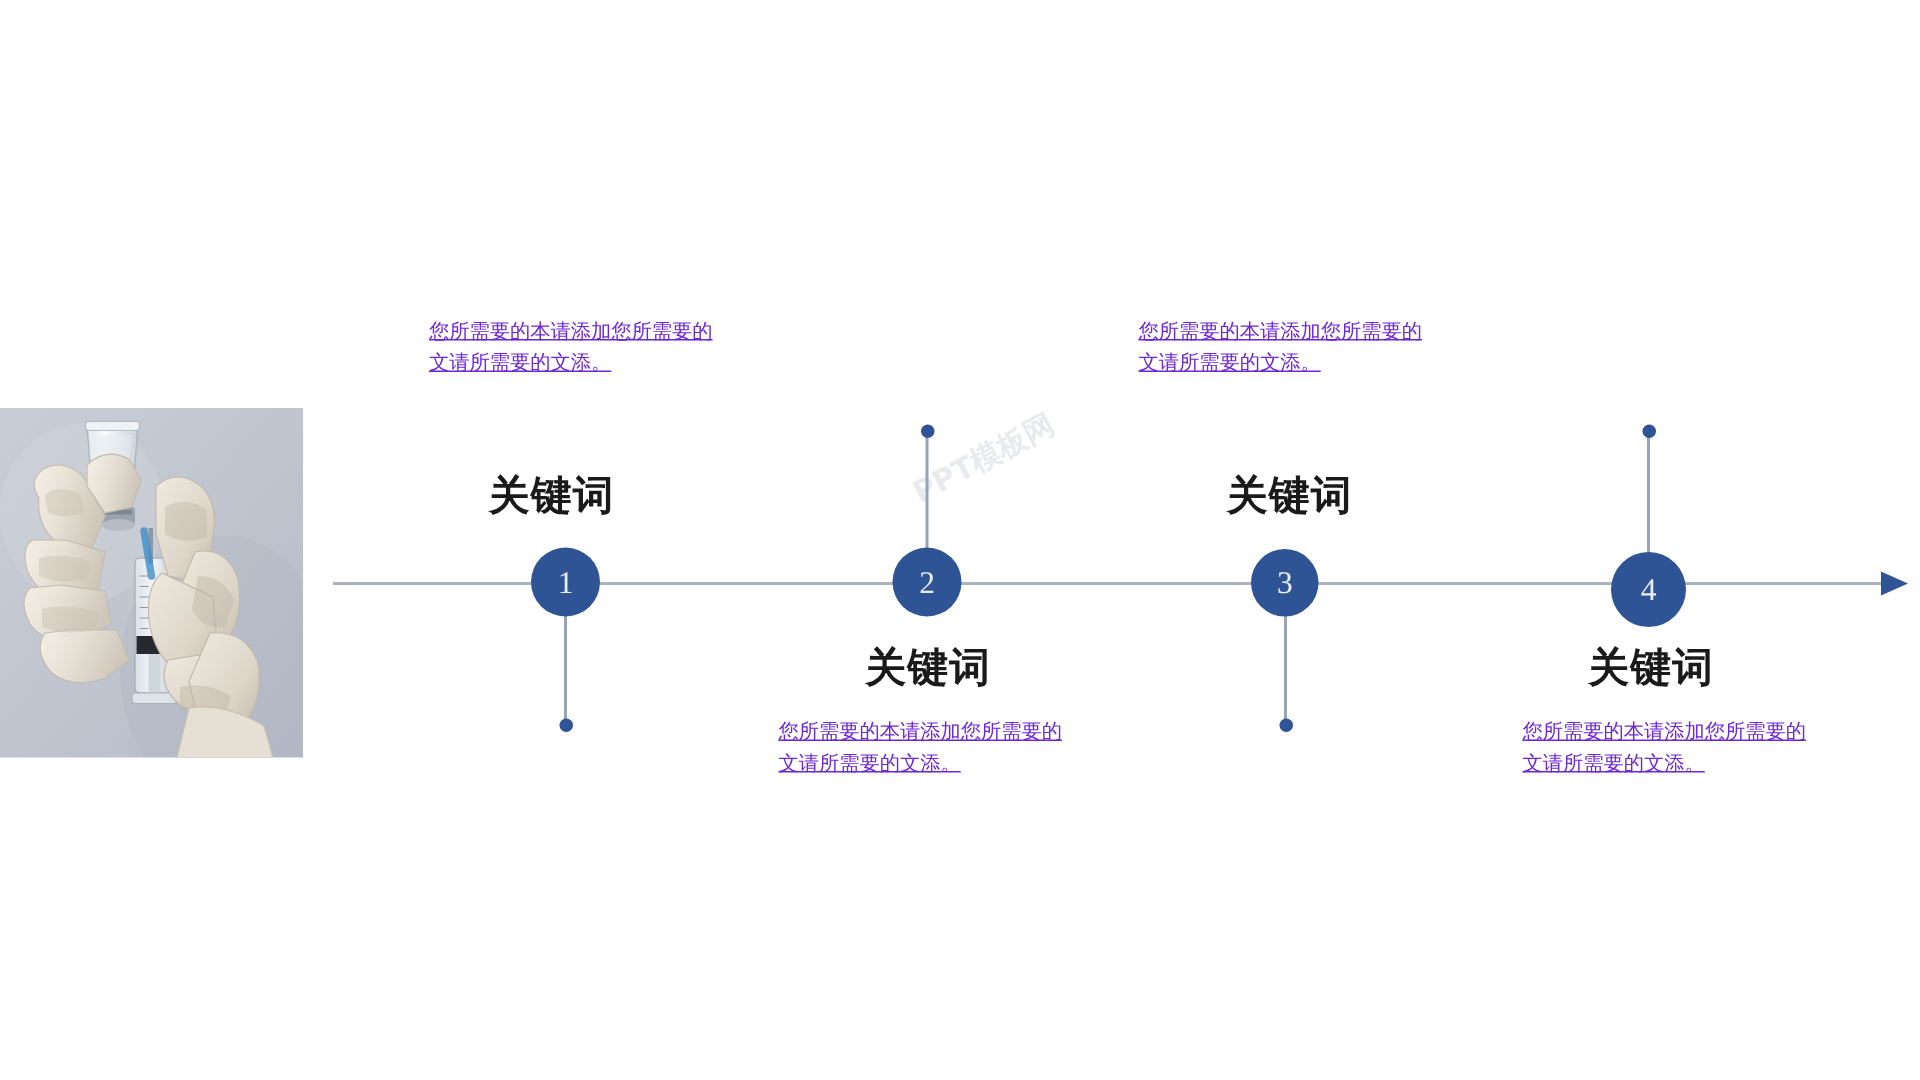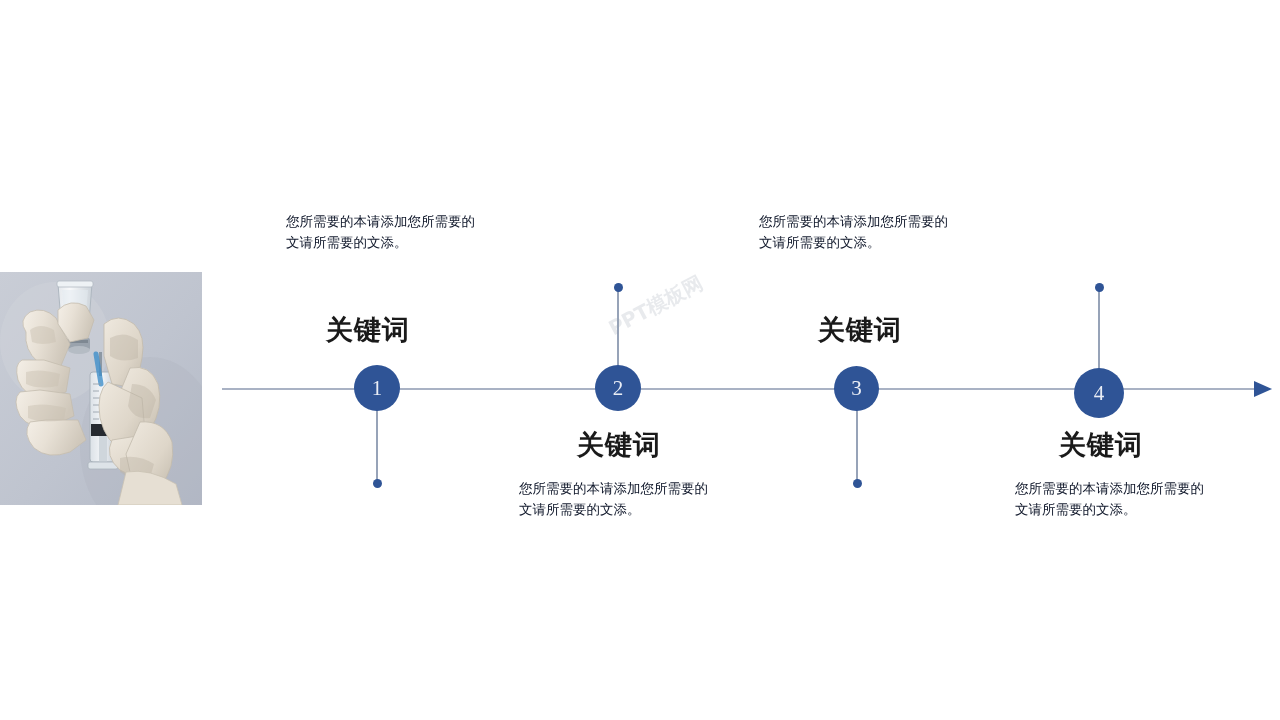--- a/index.html
+++ b/index.html
@@ -109,23 +109,24 @@
   .kw-2 { left: 577px; top: 427px; }
   .kw-3 { left: 818px; top: 312px; }
   .kw-4 { left: 1059px; top: 427px; }
 
   
   .para {
     position: absolute;
     font-family: "DejaVu Sans", "Liberation Sans", sans-serif;
     font-size: 13.5px;
     line-height: 21px;
-    color: #0f172a;
+    color: #6d28d9;
     width: 196px;
     z-index: 3;
+    text-decoration: underline;
   }
   .p-1 { left: 286px;  top: 211px; }
   .p-2 { left: 519px;  top: 478px; }
   .p-3 { left: 759px;  top: 211px; }
   .p-4 { left: 1015px; top: 478px; }
 
   
   .watermark {
     position: absolute;
     left: 604px;

